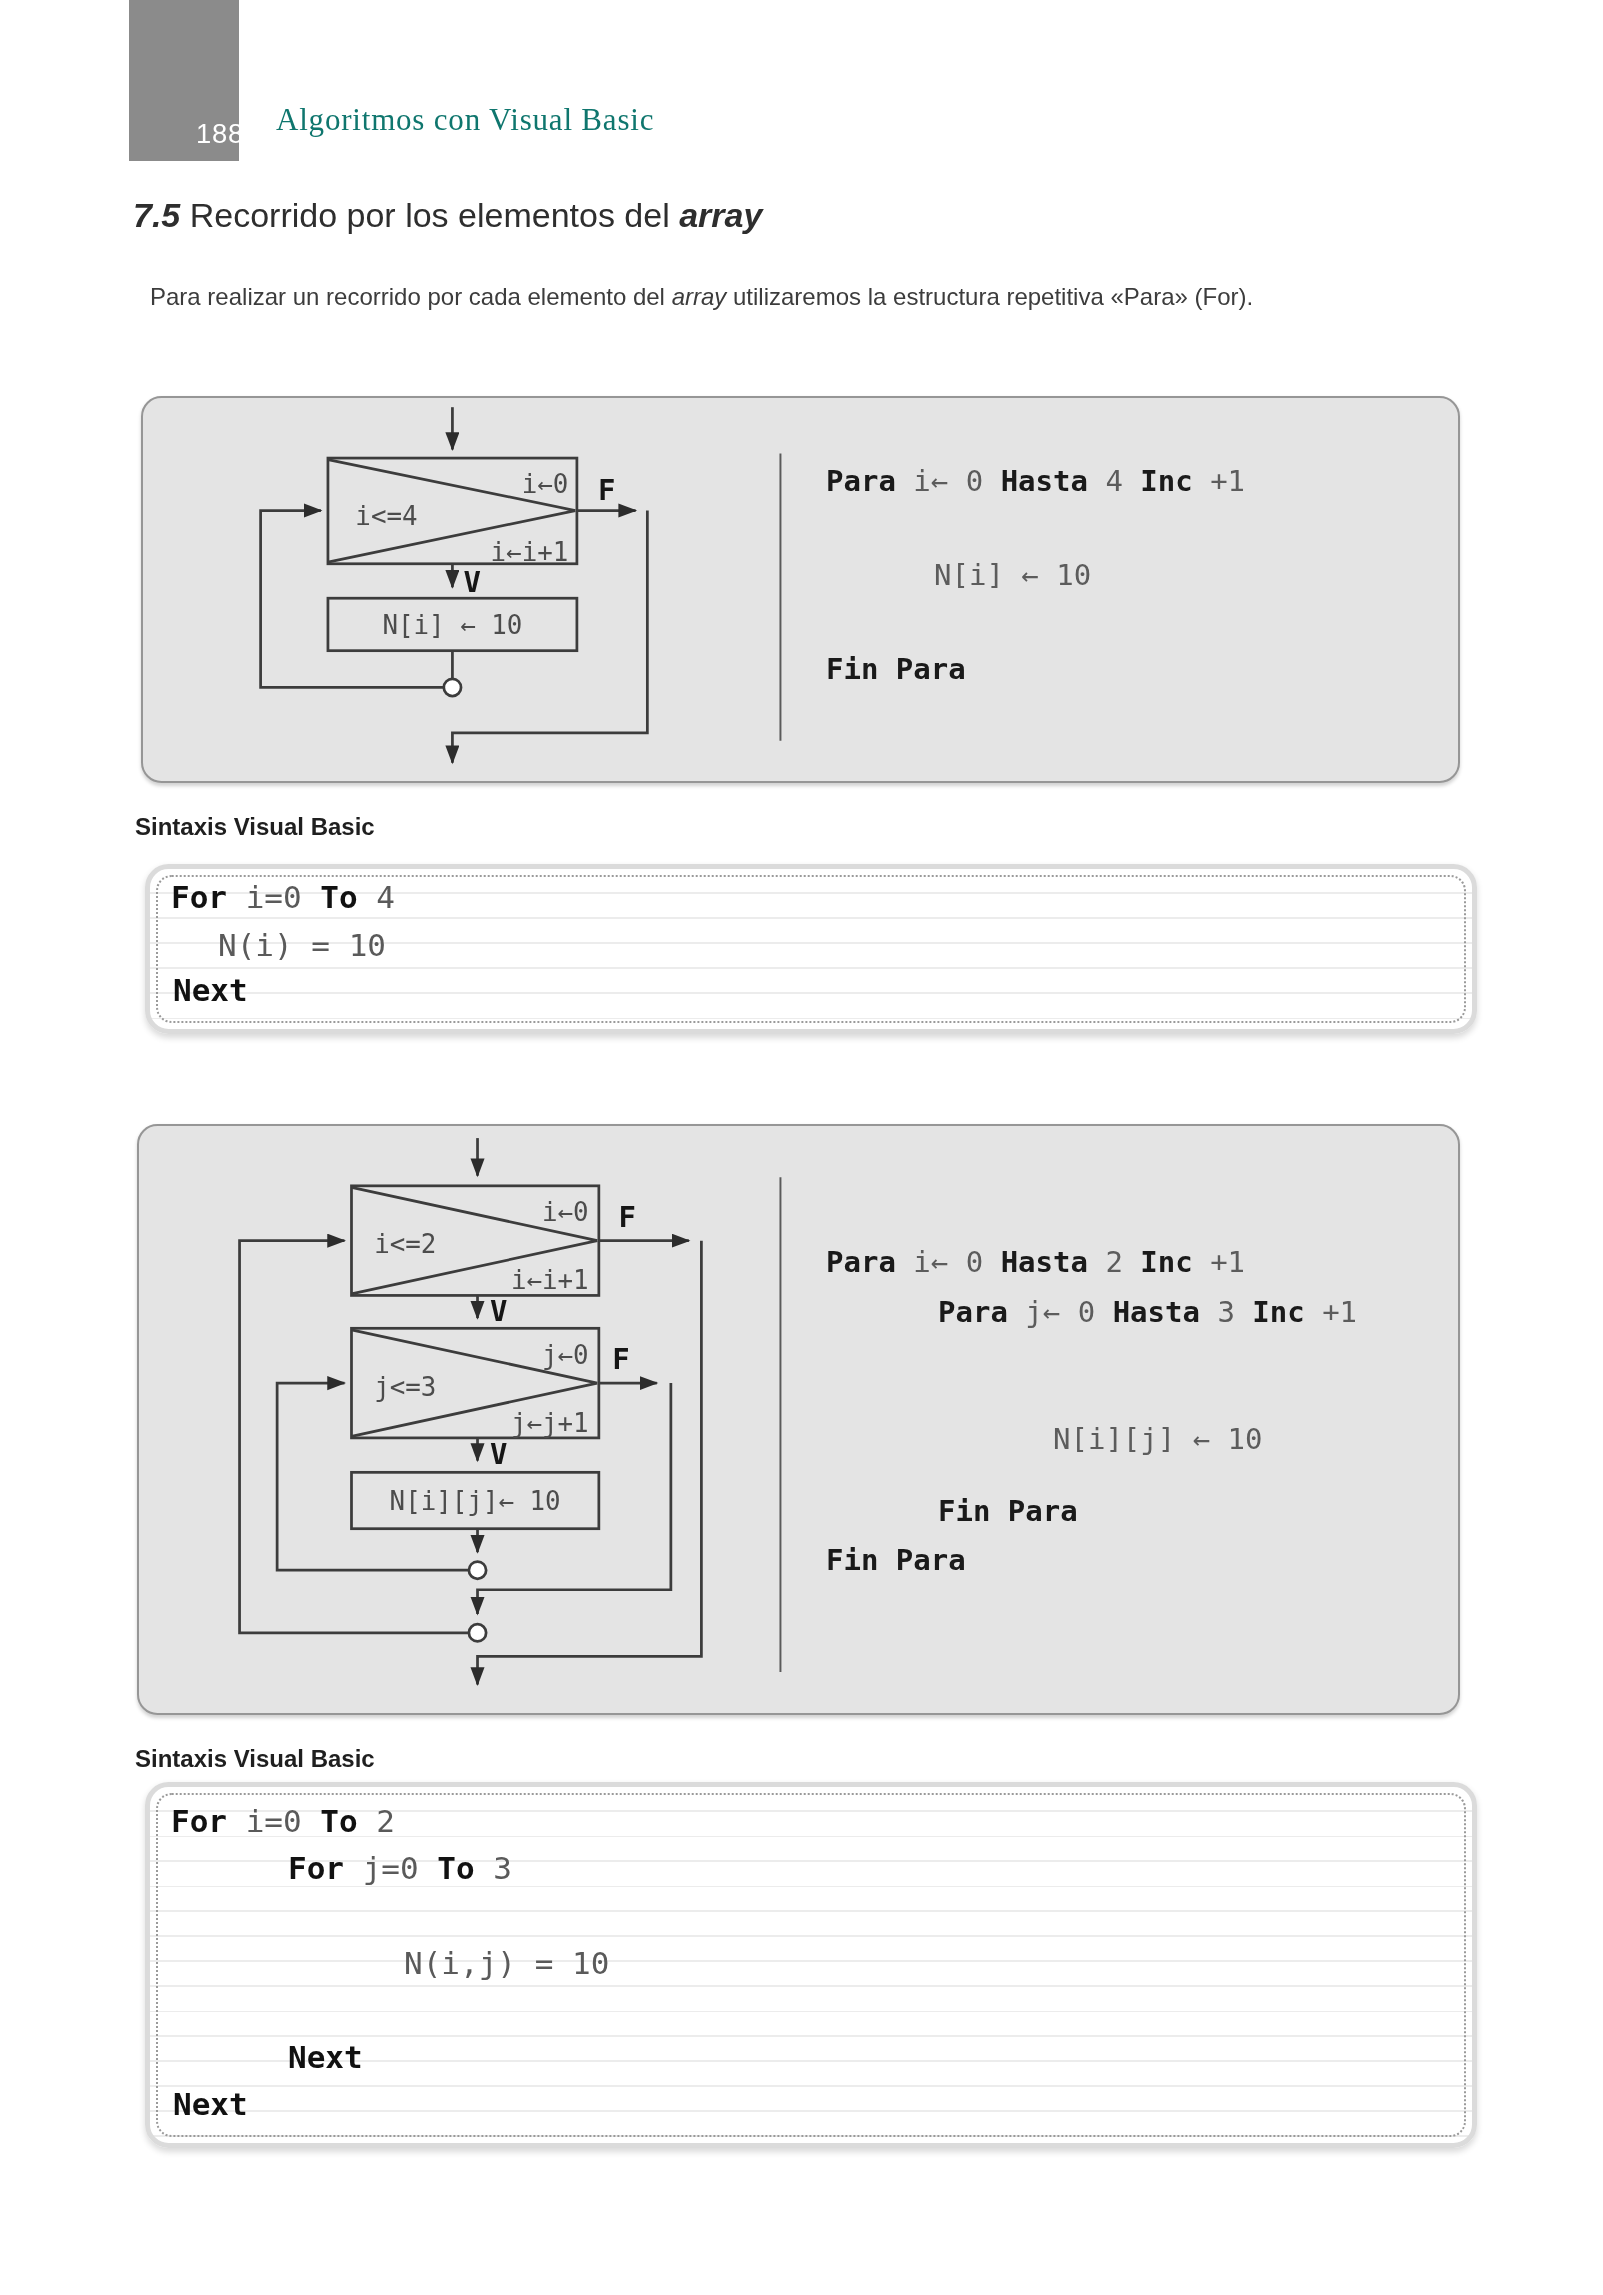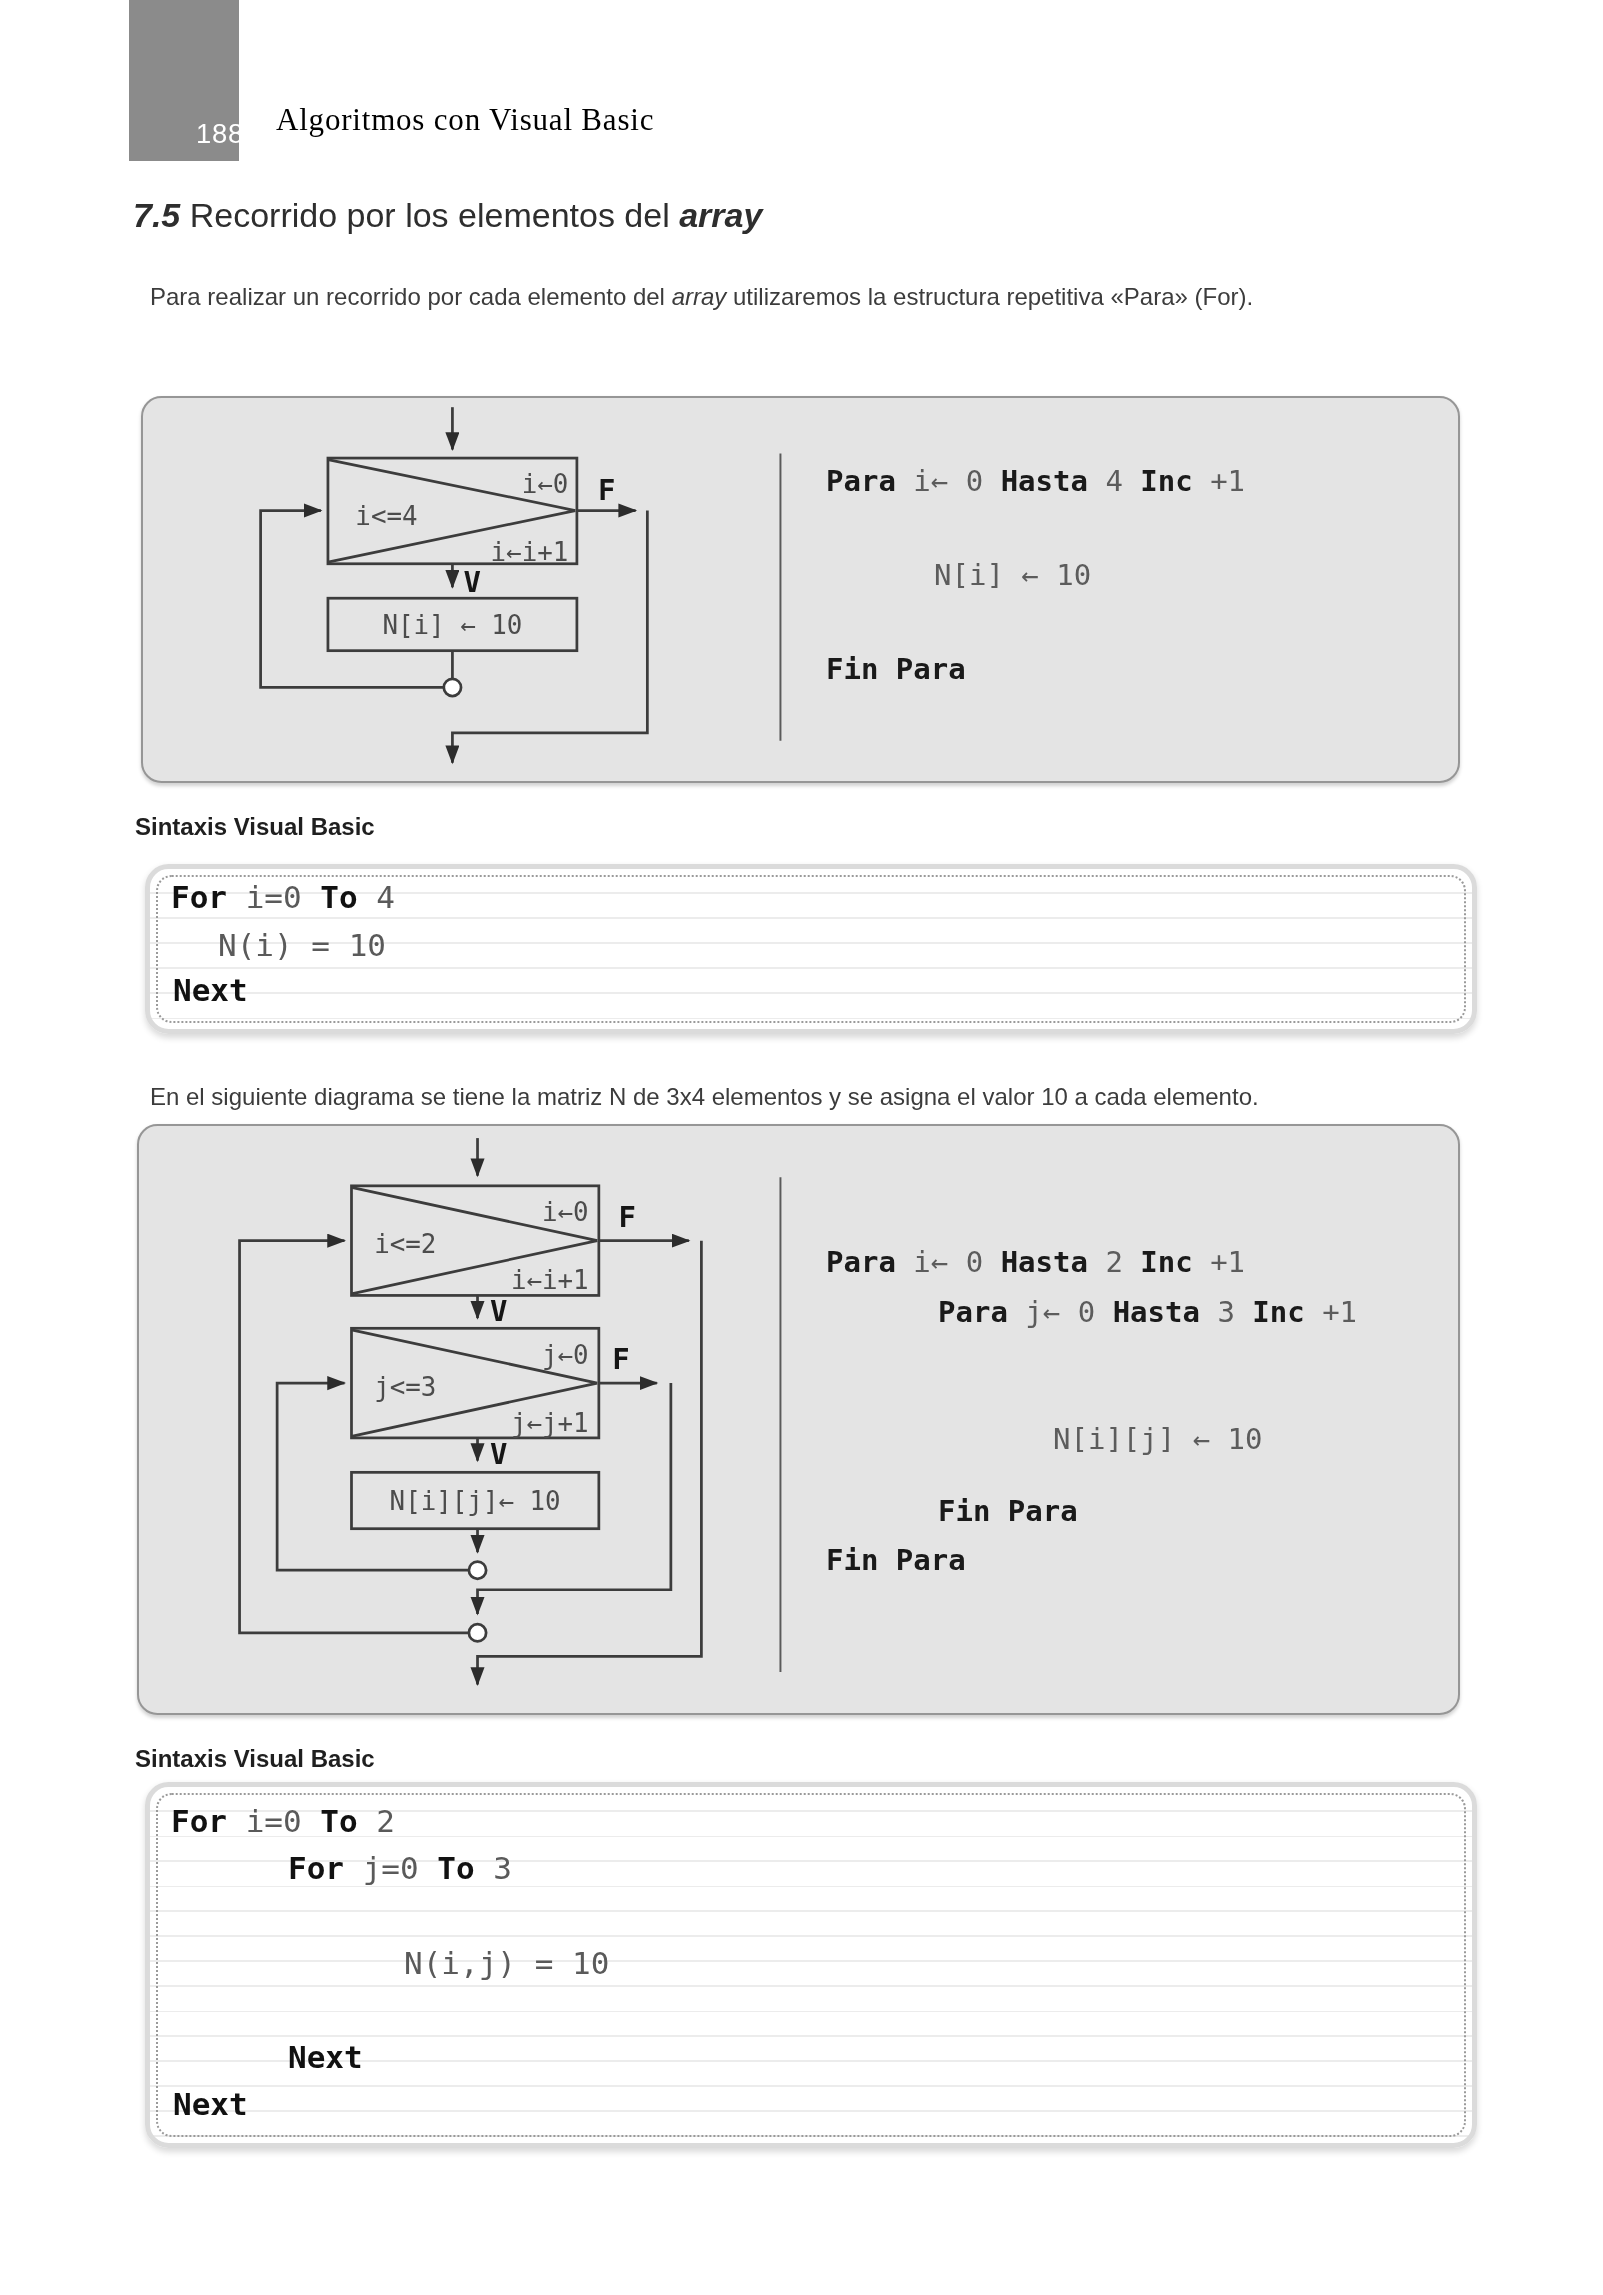--- a/index.html
+++ b/index.html
@@ -5,21 +5,21 @@
   html,body{margin:0;padding:0;background:#ffffff;}
   .page{
     position:relative; width:1604px; height:2295px; background:#ffffff; overflow:hidden;
     font-family:"Liberation Sans", sans-serif;
   }
   
   .page-tab{position:absolute; left:129px; top:0; width:110px; height:161px; background:#8b8b8b;}
   .page-num{position:absolute; left:0; bottom:11px; width:100%; text-align:center;
     color:#ffffff; font-size:27.4px; letter-spacing:0.8px;margin-left:36px;}
   .book-title{position:absolute; left:276px; top:102px; font-family:"Liberation Serif", serif;
-    font-size:31px; color:#000000; letter-spacing:0.8px;}
+    font-size:31px; color:#0f766e; letter-spacing:0.8px;}
   
   .section-title{position:absolute; left:133px; top:196px; font-size:34px; color:#2e2e2e;}
   .section-title .num{font-weight:bold;font-style:italic;}
   .section-title .emph{font-weight:bold; font-style:italic;}
   .para{position:absolute; left:150px; width:1386px; font-size:24px; color:#3c3c3c; line-height:1.5;}
   .p1{top:279px;} .p2{top:329px;} .p3{top:1079px;}
   
   .panel{position:absolute; background:#e4e4e4; border:2.3px solid #969696; border-radius:20.4px;
     box-shadow:0 2.3px 3.9px rgba(0,0,0,0.18);}
   .panel1{left:141px; top:396px; width:1315px; height:383px;}
@@ -94,21 +94,20 @@
   <div class="mono-line" style="left:826px; top:652px;"><span class="b">Fin Para</span></div>
 
   <div class="syntax-heading sh1">Sintaxis Visual Basic</div>
   <div class="code-box cb1">
       <div class="dotted"></div>
     </div>
   <div class="code-line" style="left:171px; top:880px;"><span class="b">For </span><span>i=0 </span><span class="b">To </span><span>4</span></div>
   <div class="code-line" style="left:218px; top:928px;"><span>N(i) = 10</span></div>
   <div class="code-line" style="left:173px; top:973px;"><span class="b">Next</span></div>
 
-  <div class="para p3"><span>En el siguiente diagrama se tiene la </span><span class="b">matriz</span><span> N de 3x4 elementos y se asigna el valor 10 a cada elemento.</span></div>
 
   <div class="panel panel2"></div>
   <svg class="fc-svg svg2" width="1327" height="591" viewBox="0 0 1695 755">
     <defs>
       <marker id="ah2" markerUnits="userSpaceOnUse" markerWidth="26" markerHeight="20" refX="22" refY="9" orient="auto">
         <path d="M0,0 L24,9 L0,18 Z" fill="#2c2c2c"></path>
       </marker>
     </defs>
     <g stroke="#3c3c3c" stroke-width="3.5" fill="none">
       <path d="M440,18 V66" marker-end="url(#ah2)"></path>

